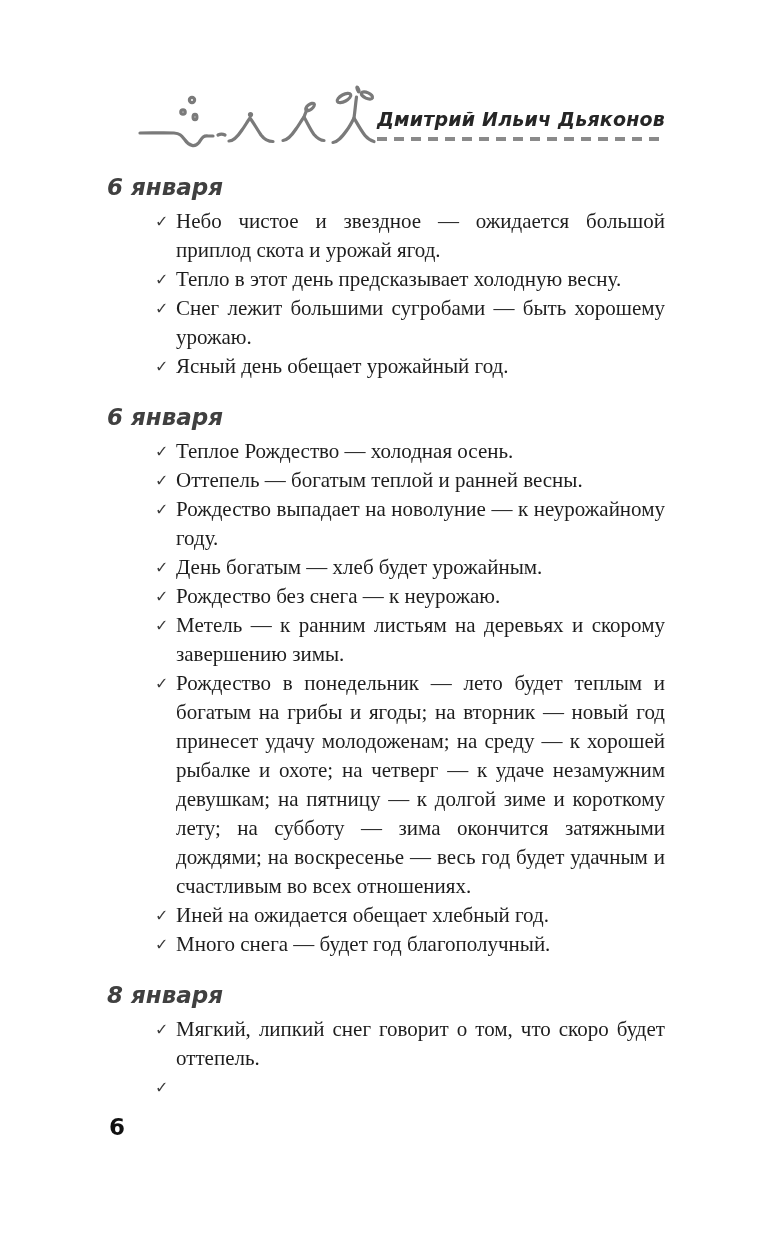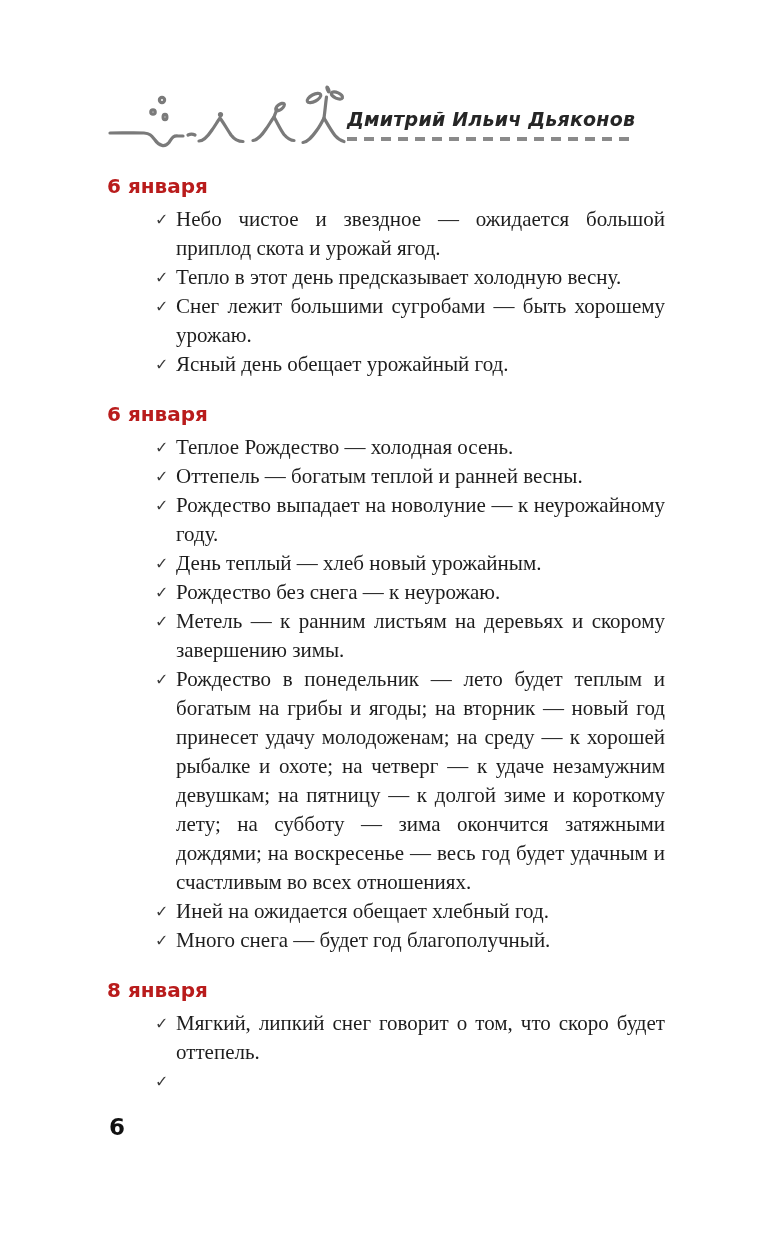--- a/index.html
+++ b/index.html
@@ -6,39 +6,40 @@
   .page {
     width: 768px; height: 1240px;
     background: #ffffff;
     position: relative; overflow: hidden;
     font-family: "Liberation Serif", serif;
     color: #1d1d1d;
   }
   .content { padding: 85px 103px 0 107px; }
 
   
-  .hdr { display: flex; justify-content: flex-start; align-items: flex-end; height: 66px; }
+  .hdr { display: flex; justify-content: flex-end; align-items: flex-end; height: 66px; }
   .doodle { width: 240px; height: 66px; flex: 0 0 auto; }
   .author-wrap { padding-bottom: 10px; text-align: right; }
   .author {
     font-family: "DejaVu Sans", sans-serif;
     font-style: italic; font-weight: bold;
     font-size: 19px; color: #262626;
     white-space: nowrap; letter-spacing: .2px;
     margin-bottom: 7px;
   }
   .dashrule {
     height: 4px;
     background: repeating-linear-gradient(90deg, #8a8a8a 0 10px, transparent 10px 17px);
   }
 
   .sec h2 {
     font-family: "DejaVu Sans", sans-serif;
-    font-size: 20px; font-weight: bold; color: #b91c1c;
+    font-size: 23px; font-weight: bold; color: #404040;
     margin: 23px 0 7px 0;
+    font-style: italic;
   }
   .sec:first-of-type h2 { margin-top: 17px; }
 
   .sec ul { list-style: none; margin: 0 0 0 48px; padding: 0; }
   .sec li {
     position: relative; padding-left: 21px;
     font-size: 21px; line-height: 29px;
     text-align: justify;
     hyphens: auto; -webkit-hyphens: auto;
   }
@@ -93,21 +94,21 @@
         <li><span class="chk">✓</span><span>Ясный день обещает урожайный год.</span></li>
       </ul>
     </div>
 
     <div class="sec">
       <h2>6 января</h2>
       <ul>
         <li><span class="chk">✓</span><span>Теплое Рождество — холодная осень.</span></li>
         <li><span class="chk">✓</span><span>Оттепель — богатым теплой и ранней весны.</span></li>
         <li><span class="chk">✓</span><span>Рождество выпадает на новолуние — к неурожайному году.</span></li>
-        <li><span class="chk">✓</span><span>День теплый — хлеб новый урожайным.</span></li>
+        <li><span class="chk">✓</span><span>День богатым — хлеб будет урожайным.</span></li>
         <li><span class="chk">✓</span><span>Рождество без снега — к неурожаю.</span></li>
         <li><span class="chk">✓</span><span>Метель — к ранним листьям на деревьях и скорому завершению зимы.</span></li>
         <li><span class="chk">✓</span><span>Рождество в понедельник — лето будет теплым и богатым на грибы и ягоды; на вторник — новый год принесет удачу молодоженам; на среду — к хорошей рыбалке и охоте; на четверг — к удаче незамужним девушкам; на пятницу — к долгой зиме и короткому лету; на субботу — зима окончится затяжными дождями; на воскресенье — весь год будет удачным и счастливым во всех отношениях.</span></li>
         <li><span class="chk">✓</span><span>Иней на ожидается обещает хлебный год.</span></li>
         <li><span class="chk">✓</span><span>Много снега — будет год благополучный.</span></li>
       </ul>
     </div>
 
     <div class="sec">
       <h2>8 января</h2>

